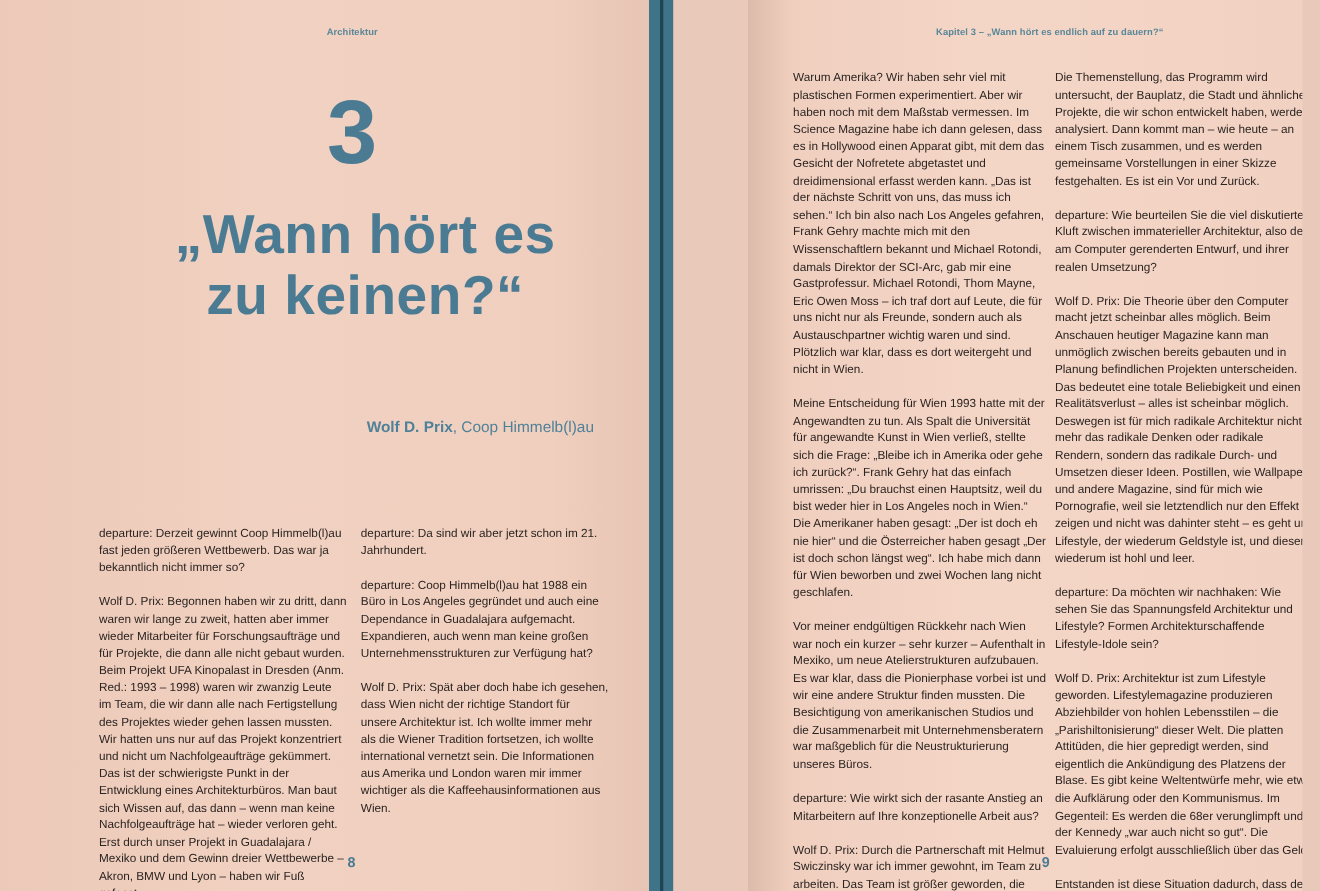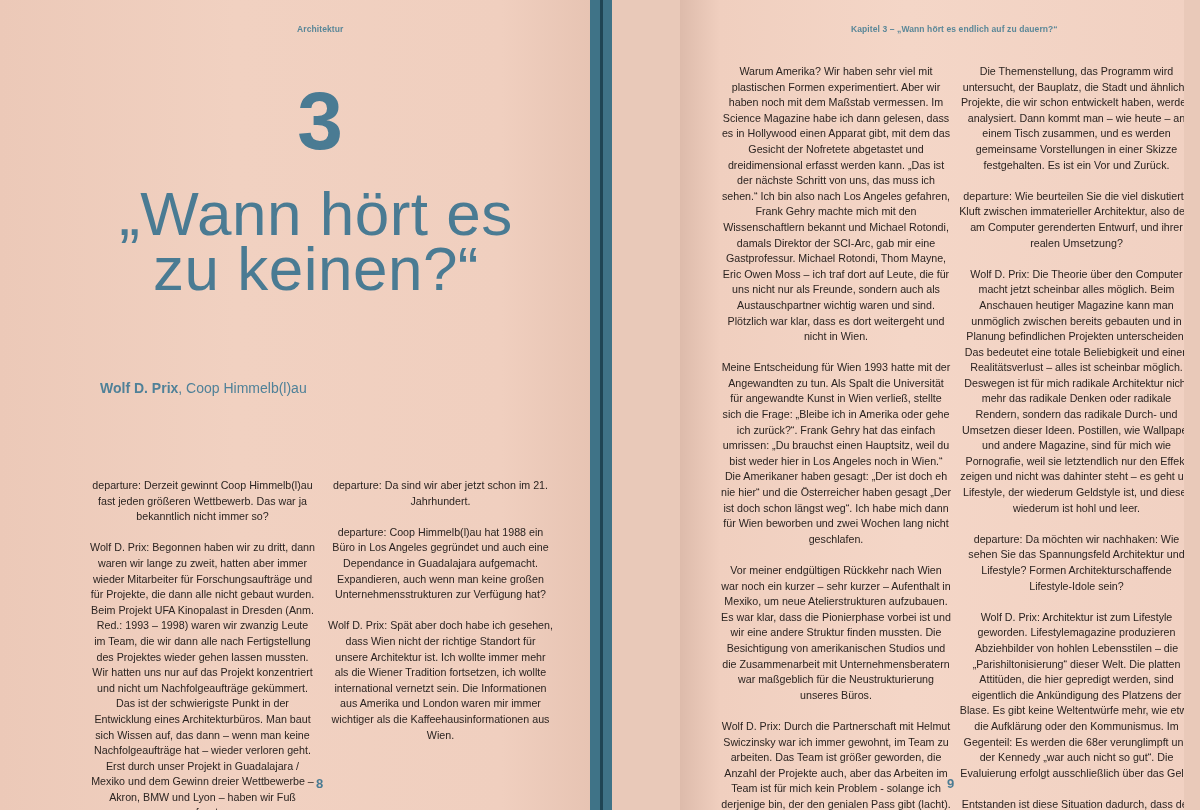--- a/index.html
+++ b/index.html
@@ -7,25 +7,25 @@
   .spread { position:absolute; left:0; top:0; width:1200px; height:810px; }
   .page { position:absolute; top:0; height:810px; overflow:hidden; }
   .page-left { left:0; width:590px; background:linear-gradient(90deg,#ecc9b8 0%,#f1d1c1 40%,#f0cfbf 85%,#e7c4b3 100%); }
   .page-right { left:636px; width:504px; background:linear-gradient(90deg,#ddbbab 0%,#f0cfbf 8%,#f4d6c7 45%,#f1d1c2 100%);margin-left:44px; }
   .spine { position:absolute; left:590px; top:0; width:22px; height:810px; background:#3f7387; }
   .spine-line { position:absolute; left:600px; top:0; width:3px; height:810px; background:#1f4554; }
   .running-head { position:absolute; top:24px; font-size:8.5px; font-weight:bold; color:#5a8798; letter-spacing:0.1px; }
   .rh-left { left:297px; }
   .rh-right { left:171px; }
   .chapter-num { position:absolute; left:0; width:640px; top:80px; text-align:center; font-size:82px; font-weight:bold; color:#4a7b93; line-height:1; }
-  .title { position:absolute; left:96px; width:440px; top:186px; text-align:center; font-size:62px; color:#4a7b93; line-height:55px; font-weight:normal; letter-spacing:0.5px; }
-  .subtitle { position:absolute; left:100px; width:440px; top:380px; text-align:left; font-size:14px; line-height:17px; color:#4f8198; }
+  .title { position:absolute; left:112px; width:440px; top:186px; text-align:center; font-size:50px; color:#4a7b93; line-height:55px; font-weight:bold; letter-spacing:0.5px; }
+  .subtitle { position:absolute; left:100px; width:440px; top:380px; text-align:right; font-size:14px; line-height:17px; color:#4f8198; }
   .subtitle b { font-weight:bold; }
   .col { position:absolute; font-size:10.7px; line-height:15.6px; color:#2b2421; }
-  .col p { margin:0 0 15.6px 0;text-align:center; }
+  .col p { margin:0 0 15.6px 0; }
   .col b { font-weight:normal; }
   .col-l1 { left:90px; top:478px; width:225px; }
   .col-l2 { left:328px; top:478px; width:225px; }
   .col-r1 { left:653px; top:64px; width:230px; }
   .col-r2 { left:891px; top:64px; width:235px; }
   .pnum { position:absolute; top:776px; font-size:13px; font-weight:bold; color:#4a7b93; }
   .pnum-l { left:316px; }
   .pnum-r { left:267px; }
 </style>
 </head>
@@ -61,20 +61,21 @@
   <div class="spine"></div>
   <div class="spine-line"></div>
 
   <div class="page page-right">
     <div class="running-head rh-right">Kapitel 3 – „Wann hört es endlich auf zu dauern?“</div>
 
     <div class="col col-r1" style="left:41px;">
       <p><b></b><span>Warum Amerika? Wir haben sehr viel mit plastischen Formen experimentiert. Aber wir haben noch mit dem Maßstab vermessen. Im Science Magazine habe ich dann gelesen, dass es in Hollywood einen Apparat gibt, mit dem das Gesicht der Nofretete abgetastet und dreidimensional erfasst werden kann. „Das ist der nächste Schritt von uns, das muss ich sehen.“ Ich bin also nach Los Angeles gefahren, Frank Gehry machte mich mit den Wissenschaftlern bekannt und Michael Rotondi, damals Direktor der SCI-Arc, gab mir eine Gastprofessur. Michael Rotondi, Thom Mayne, Eric Owen Moss – ich traf dort auf Leute, die für uns nicht nur als Freunde, sondern auch als Austauschpartner wichtig waren und sind. Plötzlich war klar, dass es dort weitergeht und nicht in Wien.</span></p>
       <p><b></b><span>Meine Entscheidung für Wien 1993 hatte mit der Angewandten zu tun. Als Spalt die Universität für angewandte Kunst in Wien verließ, stellte sich die Frage: „Bleibe ich in Amerika oder gehe ich zurück?“. Frank Gehry hat das einfach umrissen: „Du brauchst einen Hauptsitz, weil du bist weder hier in Los Angeles noch in Wien.“ Die Amerikaner haben gesagt: „Der ist doch eh nie hier“ und die Österreicher haben gesagt „Der ist doch schon längst weg“. Ich habe mich dann für Wien beworben und zwei Wochen lang nicht geschlafen.</span></p>
       <p><b></b><span>Vor meiner endgültigen Rückkehr nach Wien war noch ein kurzer – sehr kurzer – Aufenthalt in Mexiko, um neue Atelierstrukturen aufzubauen. Es war klar, dass die Pionierphase vorbei ist und wir eine andere Struktur finden mussten. Die Besichtigung von amerikanischen Studios und die Zusammenarbeit mit Unternehmensberatern war maßgeblich für die Neustrukturierung unseres Büros.</span></p>
+      <p><b>departure:</b><span> Wie wirkt sich der rasante Anstieg an Mitarbeitern auf Ihre konzeptionelle Arbeit aus?</span></p>
       <p><b>Wolf D. Prix:</b><span> Durch die Partnerschaft mit Helmut Swiczinsky war ich immer gewohnt, im Team zu arbeiten. Das Team ist größer geworden, die Anzahl der Projekte auch, aber das Arbeiten im Team ist für mich kein Problem - solange ich derjenige bin, der den genialen Pass gibt (lacht). Das passiert am Anfang der Entwicklung eines Projektes – meistens in Form einer Strategiebesprechung.</span></p>
     </div>
 
     <div class="col col-r2" style="left:279px;">
       <p><b></b><span>Die Themenstellung, das Programm wird untersucht, der Bauplatz, die Stadt und ähnliche Projekte, die wir schon entwickelt haben, werden analysiert. Dann kommt man – wie heute – an einem Tisch zusammen, und es werden gemeinsame Vorstellungen in einer Skizze festgehalten. Es ist ein Vor und Zurück.</span></p>
       <p><b>departure:</b><span> Wie beurteilen Sie die viel diskutierte Kluft zwischen immaterieller Architektur, also dem am Computer gerenderten Entwurf, und ihrer realen Umsetzung?</span></p>
       <p><b>Wolf D. Prix:</b><span> Die Theorie über den Computer macht jetzt scheinbar alles möglich. Beim Anschauen heutiger Magazine kann man unmöglich zwischen bereits gebauten und in Planung befindlichen Projekten unterscheiden. Das bedeutet eine totale Beliebigkeit und einen Realitätsverlust – alles ist scheinbar möglich. Deswegen ist für mich radikale Architektur nicht mehr das radikale Denken oder radikale Rendern, sondern das radikale Durch- und Umsetzen dieser Ideen. Postillen, wie Wallpaper und andere Magazine, sind für mich wie Pornografie, weil sie letztendlich nur den Effekt zeigen und nicht was dahinter steht – es geht um Lifestyle, der wiederum Geldstyle ist, und dieser wiederum ist hohl und leer.</span></p>
       <p><b>departure:</b><span> Da möchten wir nachhaken: Wie sehen Sie das Spannungsfeld Architektur und Lifestyle? Formen Architekturschaffende Lifestyle-Idole sein?</span></p>
       <p><b>Wolf D. Prix:</b><span> Architektur ist zum Lifestyle geworden. Lifestylemagazine produzieren Abziehbilder von hohlen Lebensstilen – die „Parishiltonisierung“ dieser Welt. Die platten Attitüden, die hier gepredigt werden, sind eigentlich die Ankündigung des Platzens der Blase. Es gibt keine Weltentwürfe mehr, wie etwa die Aufklärung oder den Kommunismus. Im Gegenteil: Es werden die 68er verunglimpft und der Kennedy „war auch nicht so gut“. Die Evaluierung erfolgt ausschließlich über das Geld.</span></p>
       <p><b></b><span>Entstanden ist diese Situation dadurch, dass der Kapitalismus keinen Widerpart mehr hat. „Take the money and run“ – der Turbokapitalismus erobert die Welt.</span></p>

